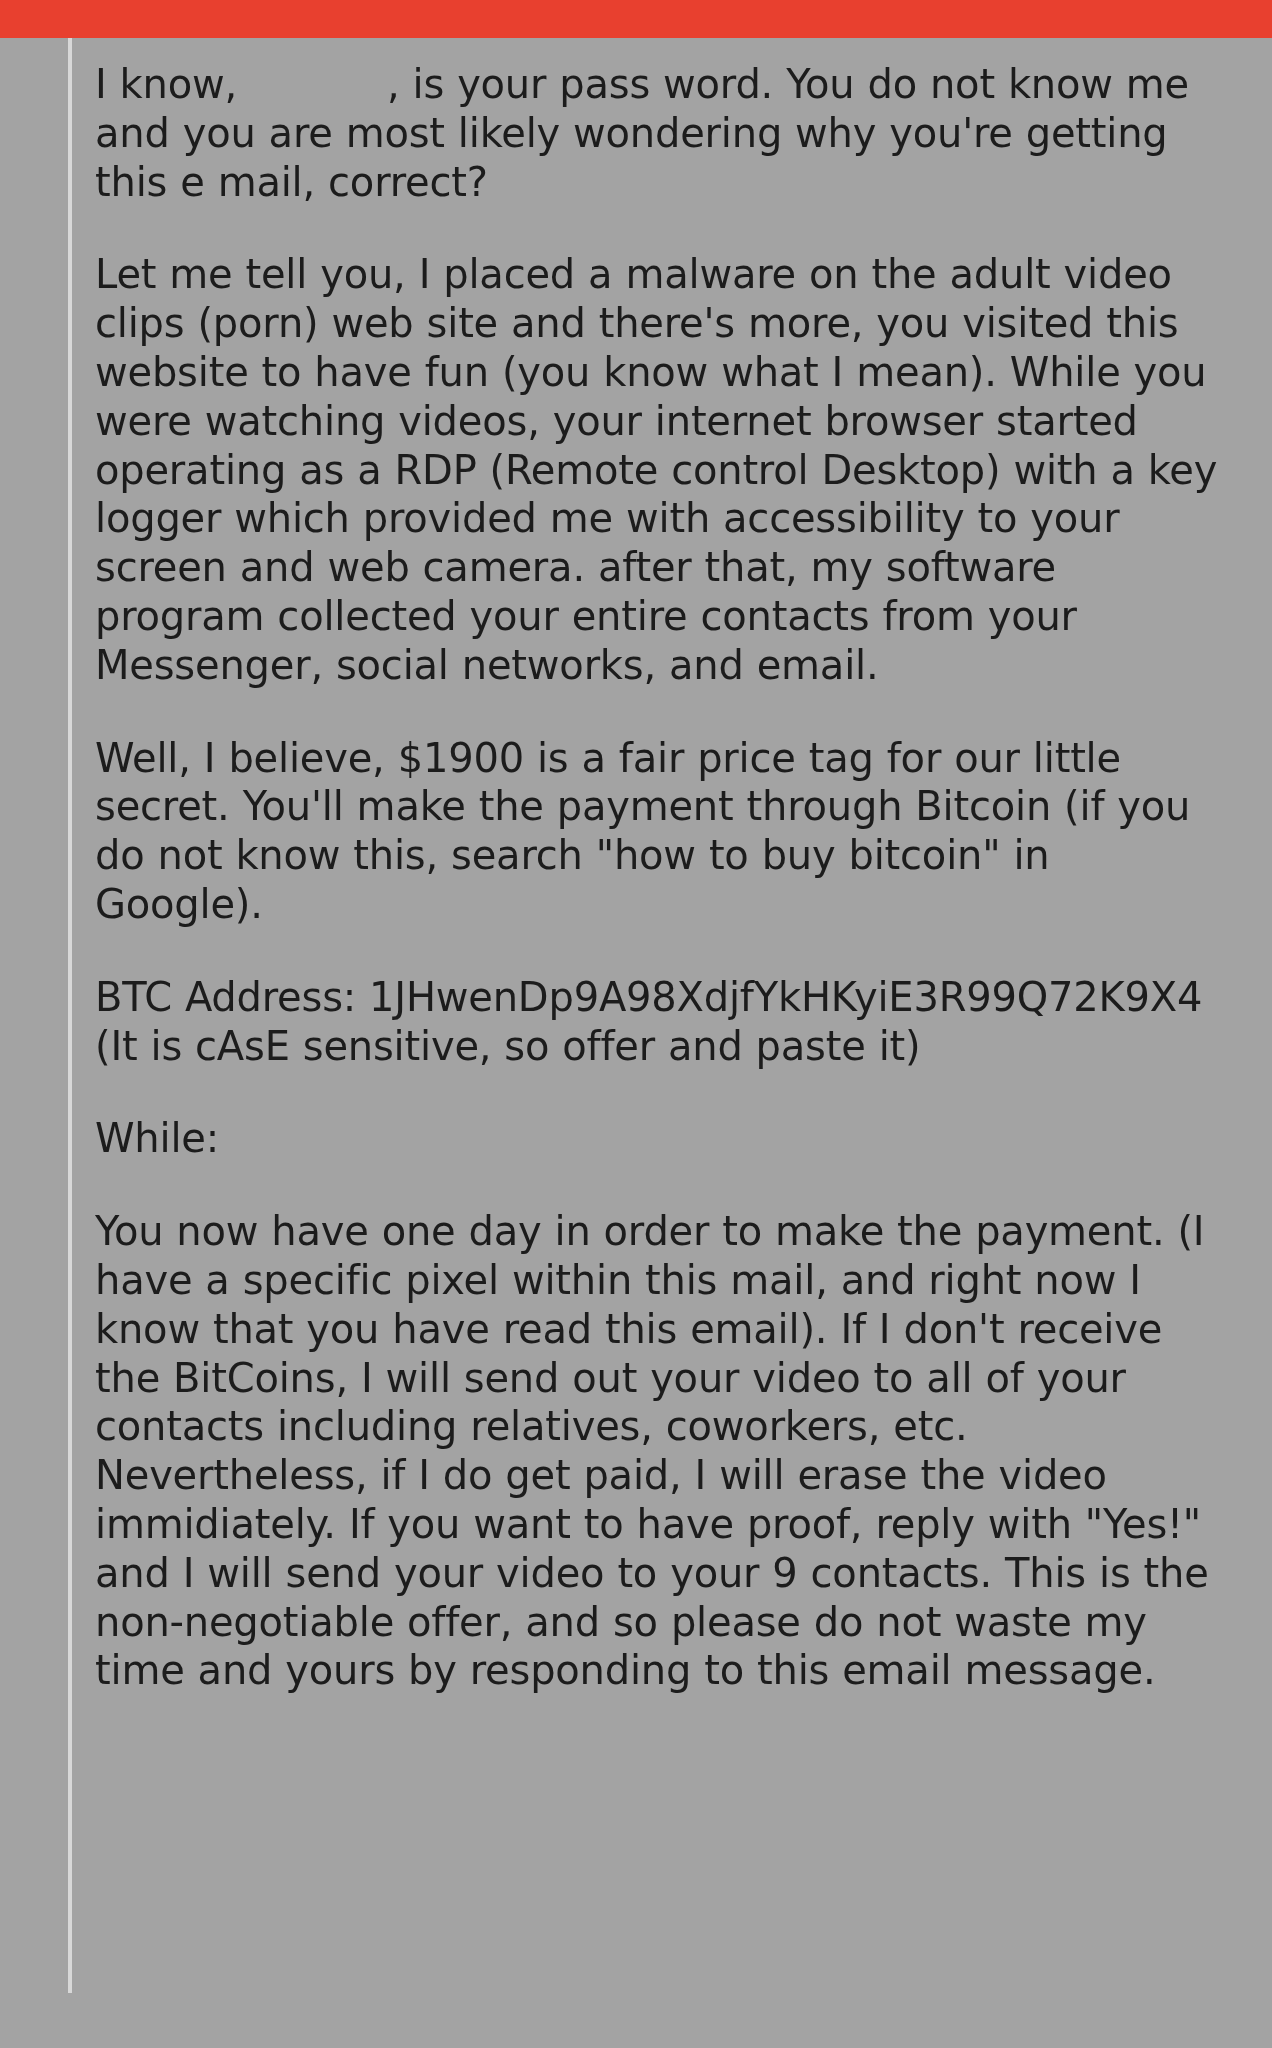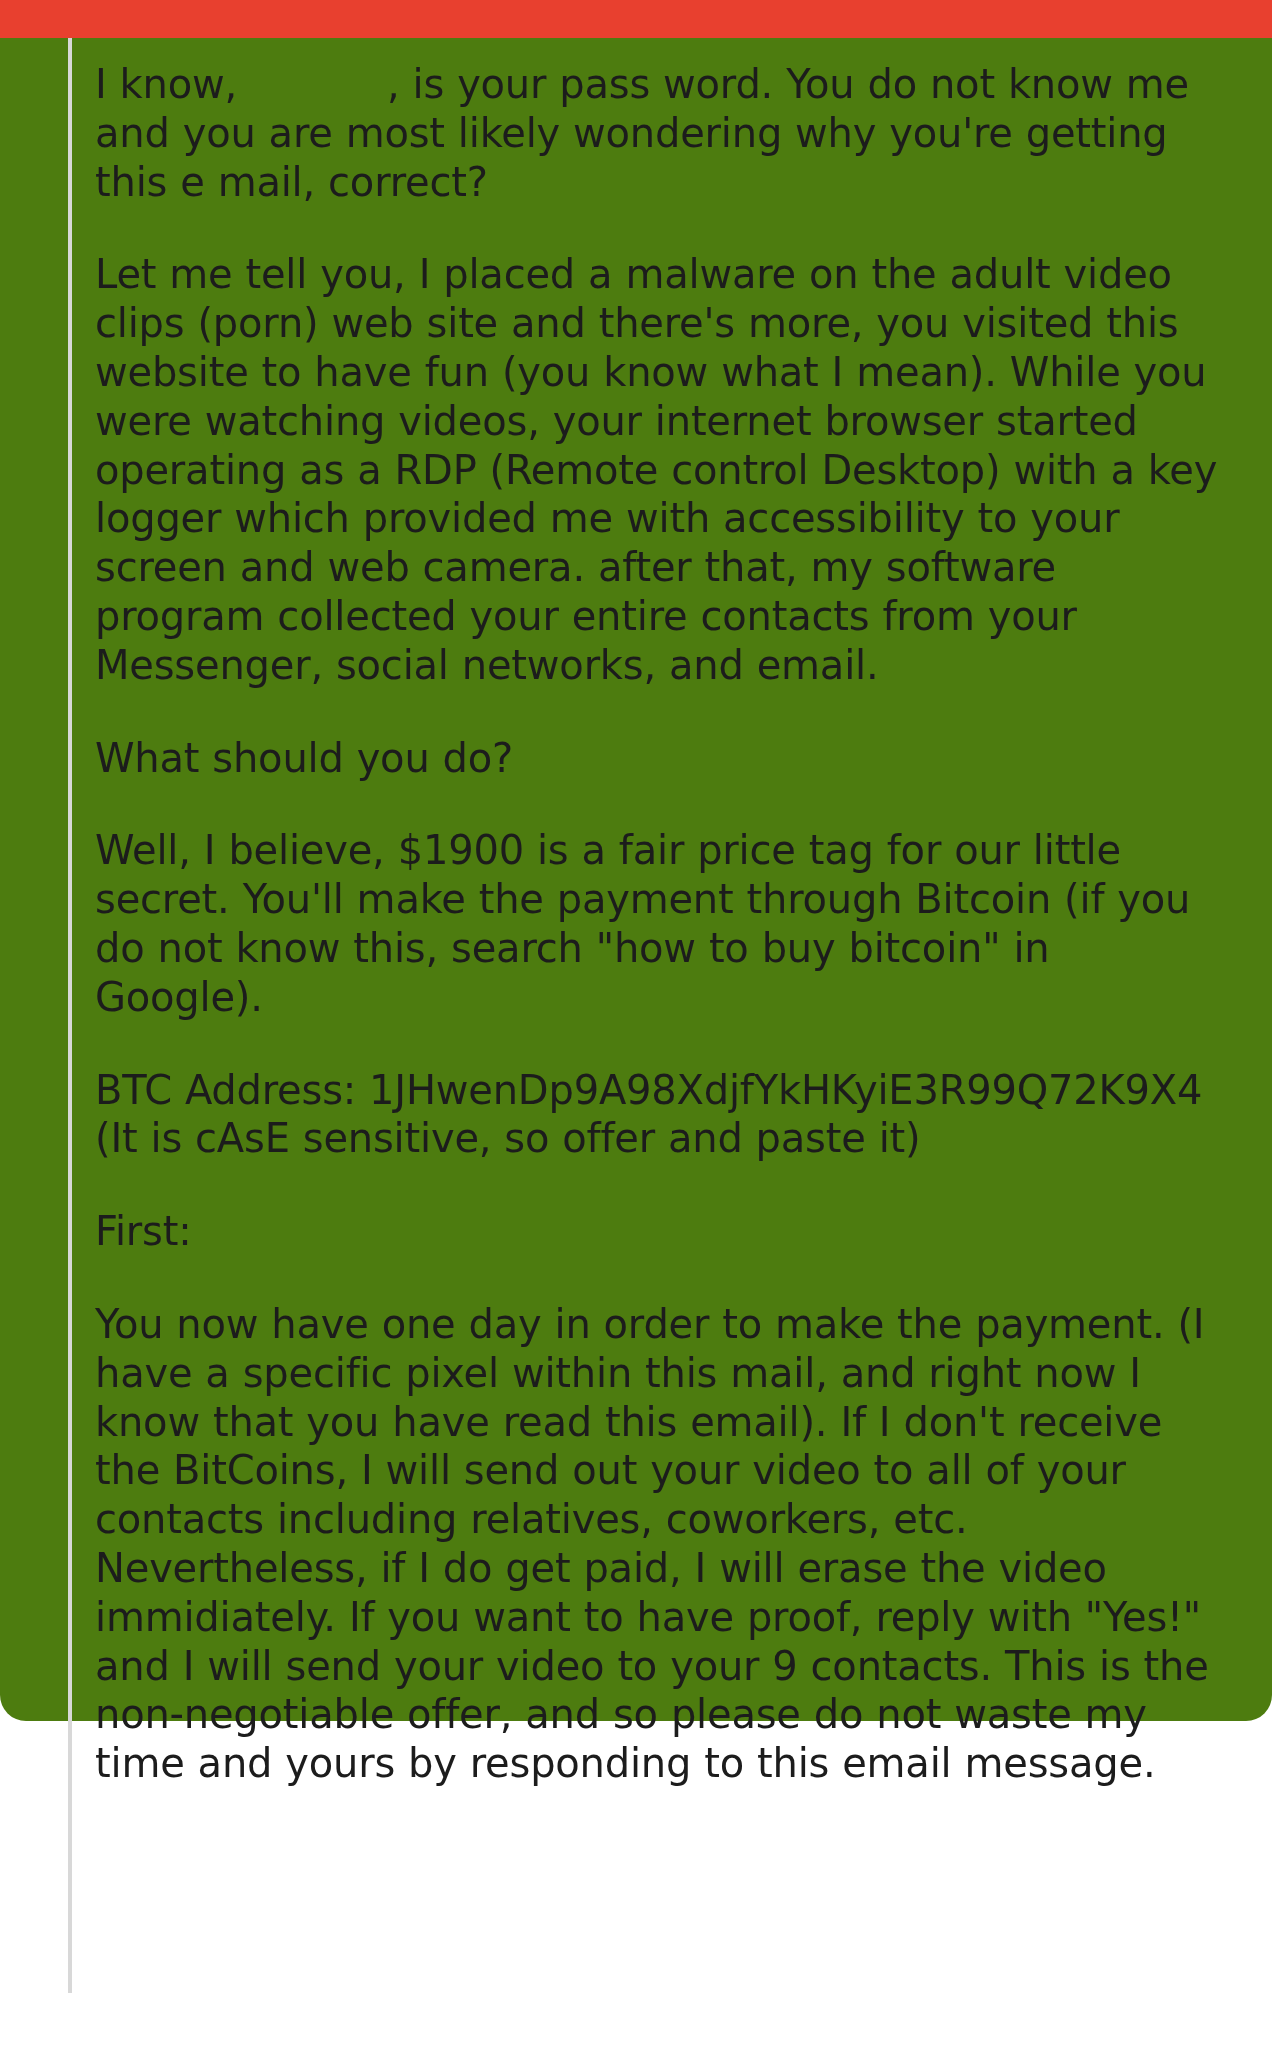--- a/index.html
+++ b/index.html
@@ -9,24 +9,23 @@
   }
   body {
     width: 1272px;
     height: 2048px;
     font-family: "DejaVu Sans", sans-serif;
     overflow: hidden;
   }
   .page {
     position: relative;
     width: 1272px;
-    height: 1721px;
-    background: #4d7c0f;
+    height: 2048px;
+    background: #a3a3a3;
     box-sizing: border-box;
-    border-radius: 26px;
   }
   .top-bar {
     position: absolute;
     top: 0;
     left: 0;
     width: 1272px;
     height: 38px;
     background: #e8402f;
   }
   .left-rail {
@@ -72,24 +71,23 @@
   <div class="left-rail"></div>
 
   <div class="content">
 
     <p class="para"><span>I know,</span><span class="redacted"></span><span>, is your pass word. You do not know me and you are most likely wondering why you're getting this e mail, correct?</span></p>
 
     <p class="para">Let me tell you, I placed a malware on the adult video clips (porn) web site and there's more, you visited this website to have fun (you know what I mean). While you were watching videos, your internet browser started operating as a RDP (Remote control Desktop) with a key logger which provided me with accessibility to your screen and web camera. after that, my software program collected your entire contacts from your Messenger, social networks, and email.</p>
 
 
 
-    <p class="para">What should you do?</p>
 
     <p class="para">Well, I believe, $1900 is a fair price tag for our little secret. You'll make the payment through Bitcoin (if you do not know this, search "how to buy bitcoin" in Google).</p>
 
     <p class="para">BTC Address: 1JHwenDp9A98XdjfYkHKyiE3R99Q72K9X4 (It is cAsE sensitive, so offer and paste it)</p>
 
-    <p class="para">First:</p>
+    <p class="para">While:</p>
 
     <p class="para">You now have one day in order to make the payment. (I have a specific pixel within this mail, and right now I know that you have read this email). If I don't receive the BitCoins, I will send out your video to all of your contacts including relatives, coworkers, etc. Nevertheless, if I do get paid, I will erase the video immidiately. If you want to have proof, reply with "Yes!" and I will send your video to your 9 contacts. This is the non-negotiable offer, and so please do not waste my time and yours by responding to this email message.</p>
 
   </div>
 </div>
 
 </body></html>

